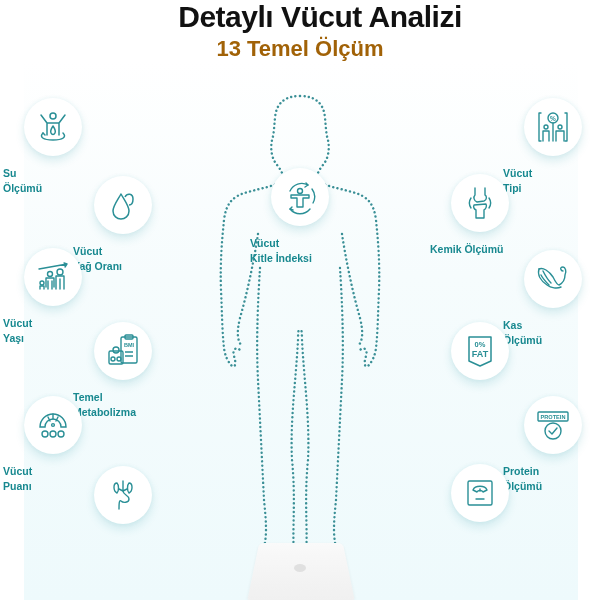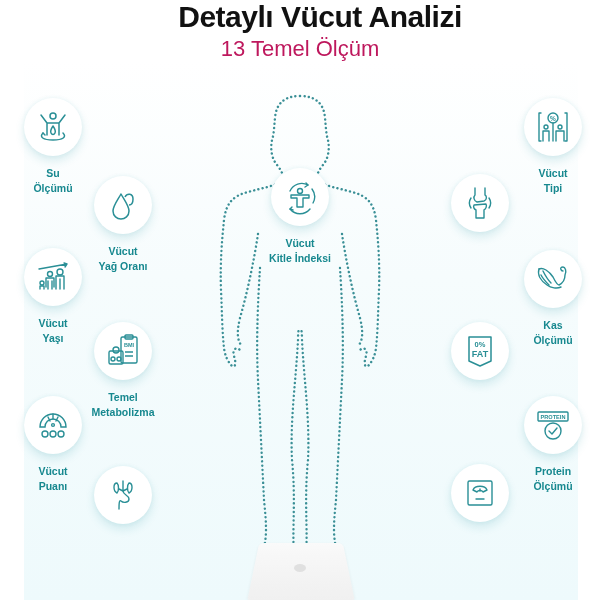--- a/index.html
+++ b/index.html
@@ -10,38 +10,38 @@
     position: absolute; left: 24px; top: 60px; width: 554px; height: 540px;
     background: linear-gradient(180deg, #ffffff 0%, #f6fcfd 40%, #eefafc 100%);
   }
 
   .title {
     position: absolute; top: 0; left: 0; width: 600px; text-align: center;
     font-size: 30px; font-weight: 700; color: #111; letter-spacing: -0.5px; margin-left: 20px;
   }
   .subtitle {
     position: absolute; top: 36px; left: 0; width: 600px; text-align: center;
-    font-size: 22px; font-weight: 400; color: #be185d;
+    font-size: 22px; font-weight: 700; color: #a16207;
   }
 
   .figure { position: absolute; left: 0; top: 0; width: 600px; height: 600px; }
 
   .scale {
     position: absolute; left: 254px; top: 536px; width: 94px; height: 64px;
     background: linear-gradient(180deg, #fafafa, #f0f0f0);
     border-radius: 6px 6px 2px 2px;
     transform: perspective(120px) rotateX(28deg);
     box-shadow: 0 1px 3px rgba(0,0,0,0.06);
   }
   .scale-dot {
     position: absolute; left: 294px; top: 564px; width: 12px; height: 8px;
     border-radius: 50%; background: #e0e0e0;
   }
 
-  .item { position: absolute; width: 100px; text-align: center; }
+  .item { position: absolute; width: 100px; }
   .circle {
     width: 58px; height: 58px; border-radius: 50%; background: #fff;
     margin: 0 auto;
     box-shadow: 0 5px 10px rgba(40,150,160,0.16), 0 0 4px rgba(40,150,160,0.08);
     display: flex; align-items: center; justify-content: center;
   }
   .circle svg { width: 36px; height: 36px; }
   .label {
     margin-top: 10px; font-size: 10.5px; font-weight: 700; color: #17888f;
     line-height: 15px; white-space: pre-line;
@@ -209,20 +209,21 @@
 </div>
 
 <div class="item" style="left:430px; top:174px;">
   <div class="circle">
     <svg viewBox="0 0 36 36" fill="none" stroke="#2a8f96" stroke-width="1.4" stroke-linecap="round" stroke-linejoin="round">
       <path d="M13 3 L13 10 C11 12 12 16 15 17 L22 16 C25 15 25 11 23 10 L23 3"></path>
       <path d="M12 20 C11 22 12 24 14 25 L14 33 L22 33 L22 25 C24 24 25 21 24 19 Z"></path>
       <path d="M9 13 C7 16 7 20 9 23 M27 13 C29 16 29 20 27 23"></path>
     </svg>
   </div>
+  <div class="label">Kemik Ölçümü</div>
 </div>
 
 <div class="item" style="left:503px; top:250px;">
   <div class="circle">
     <svg viewBox="0 0 36 36" fill="none" stroke="#2a8f96" stroke-width="1.4" stroke-linecap="round" stroke-linejoin="round">
       <path d="M4 8 C8 6 14 10 18 16 C20 20 22 24 24 24 C28 22 30 18 30 14 C32 10 30 6 28 6 C24 6 26 10 28 10"></path>
       <path d="M4 8 C2 14 6 20 12 24 C16 27 22 28 26 26"></path>
       <path d="M8 10 C10 14 12 18 16 22 M6 14 C8 18 10 20 14 24"></path>
     </svg>
   </div>

